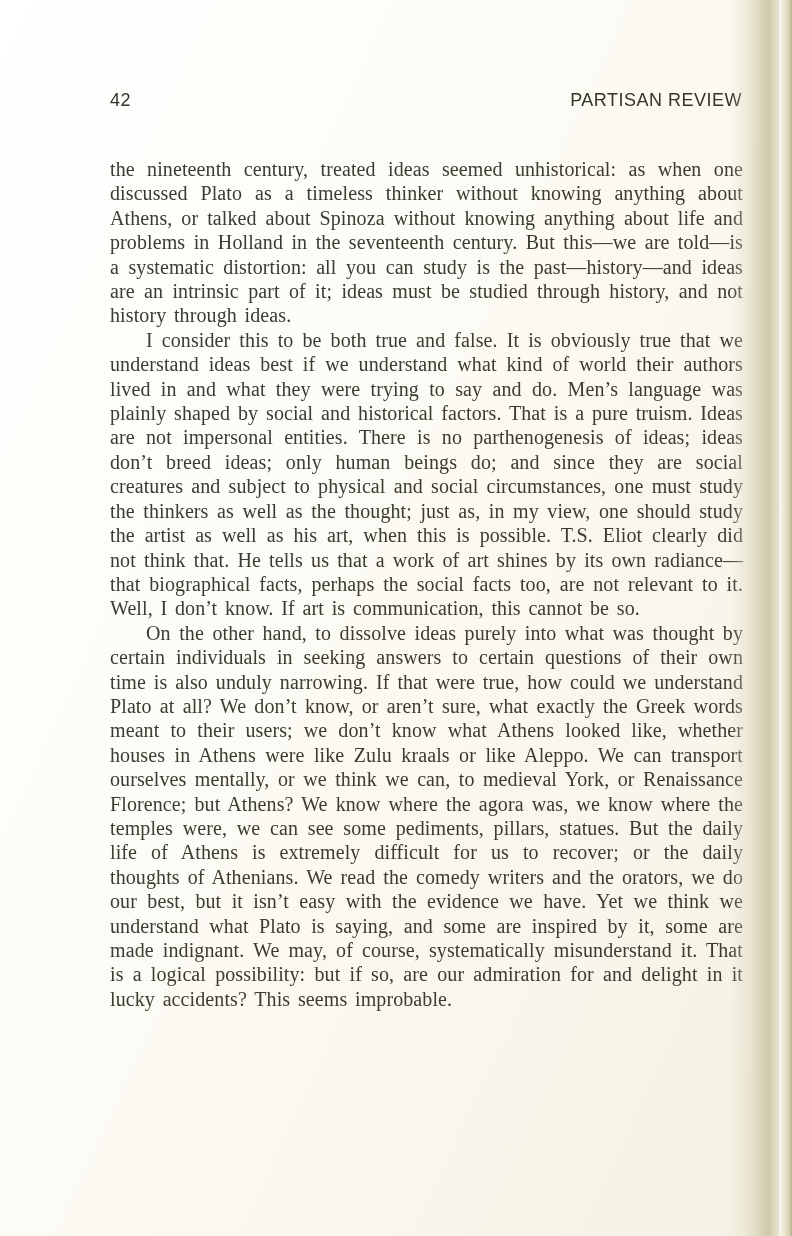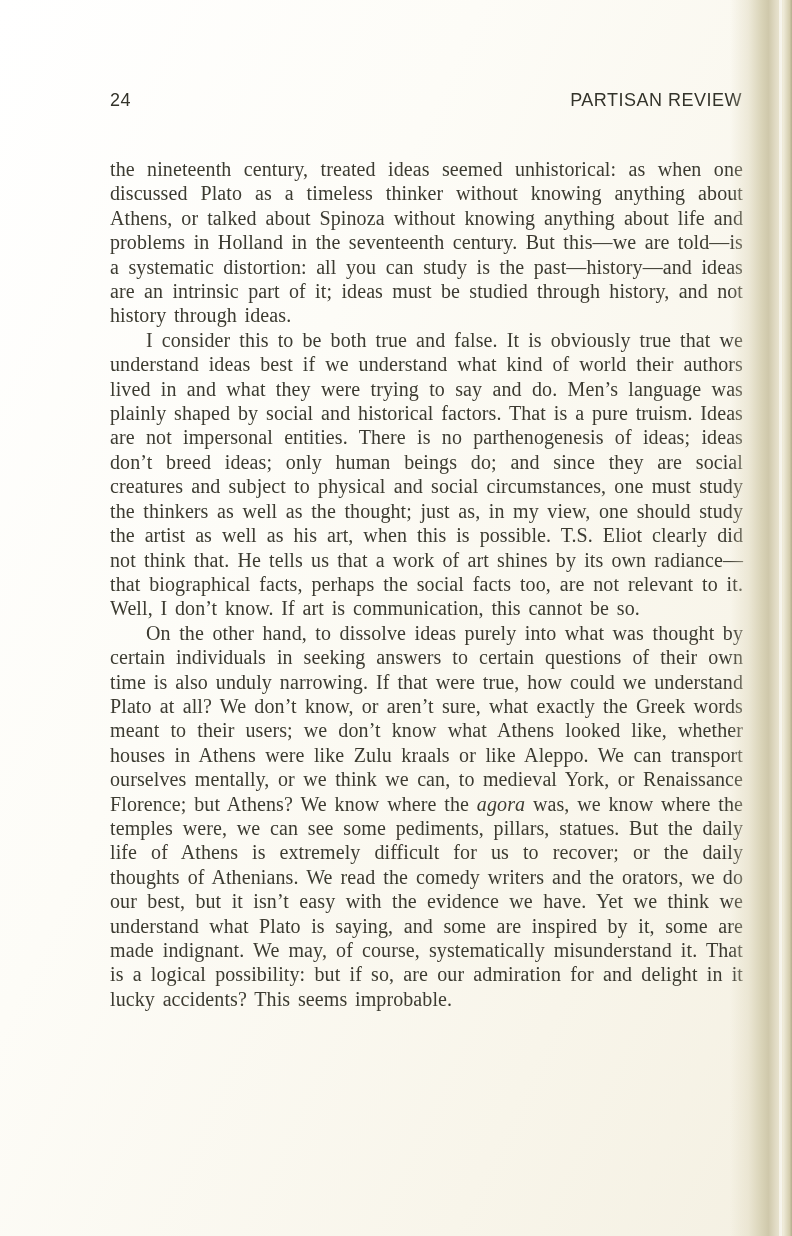--- a/index.html
+++ b/index.html
@@ -72,30 +72,29 @@
     letter-spacing: 0.1px;
   }
   .text-block p {
     margin: 0;
     padding: 0;
   }
   .text-block p.indented {
     text-indent: 36px;
   }
   .italic-word {
-    font-style: italic;
   }
 </style>
 </head>
 <body>
 
 <div class="scan-page">
 
   <div class="running-head">
-    <span class="page-number">24</span>
+    <span class="page-number">42</span>
     <span class="journal-title">PARTISAN REVIEW</span>
   </div>
 
   <div class="text-block">
     <p>the nineteenth century, treated ideas seemed unhistorical: as when one discussed Plato as a timeless thinker without knowing anything about Athens, or talked about Spinoza without knowing anything about life and problems in Holland in the seventeenth century. But this—we are told—is a systematic distortion: all you can study is the past—history—and ideas are an intrinsic part of it; ideas must be studied through history, and not history through ideas.</p>
     <p class="indented">I consider this to be both true and false. It is obviously true that we understand ideas best if we understand what kind of world their authors lived in and what they were trying to say and do. Men’s language was plainly shaped by social and historical factors. That is a pure truism. Ideas are not impersonal entities. There is no parthenogenesis of ideas; ideas don’t breed ideas; only human beings do; and since they are social creatures and subject to physical and social circumstances, one must study the thinkers as well as the thought; just as, in my view, one should study the artist as well as his art, when this is possible. T.S. Eliot clearly did not think that. He tells us that a work of art shines by its own radiance—that biographical facts, perhaps the social facts too, are not relevant to it. Well, I don’t know. If art is communication, this cannot be so.</p>
     <p class="indented"><span>On the other hand, to dissolve ideas purely into what was thought by certain individuals in seeking answers to certain questions of their own time is also unduly narrowing. If that were true, how could we understand Plato at all? We don’t know, or aren’t sure, what exactly the Greek words meant to their users; we don’t know what Athens looked like, whether houses in Athens were like Zulu kraals or like Aleppo. We can transport ourselves mentally, or we think we can, to medieval York, or Renaissance Florence; but Athens? We know where the </span><span class="italic-word">agora</span><span> was, we know where the temples were, we can see some pediments, pillars, statues. But the daily life of Athens is extremely difficult for us to recover; or the daily thoughts of Athenians. We read the comedy writers and the orators, we do our best, but it isn’t easy with the evidence we have. Yet we think we understand what Plato is saying, and some are inspired by it, some are made indignant. We may, of course, systematically misunderstand it. That is a logical possibility: but if so, are our admiration for and delight in it lucky accidents? This seems improbable.</span></p>
   </div>
 
   <div class="book-edge"></div>

